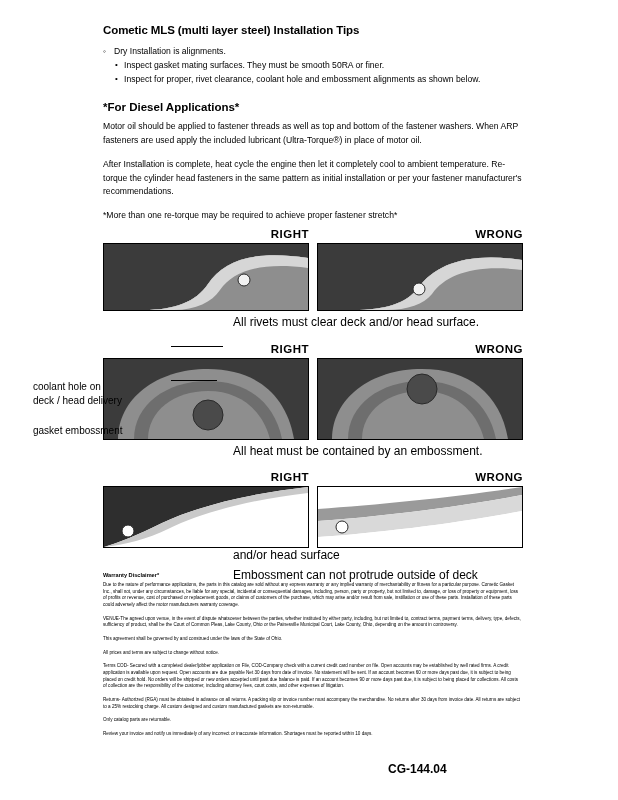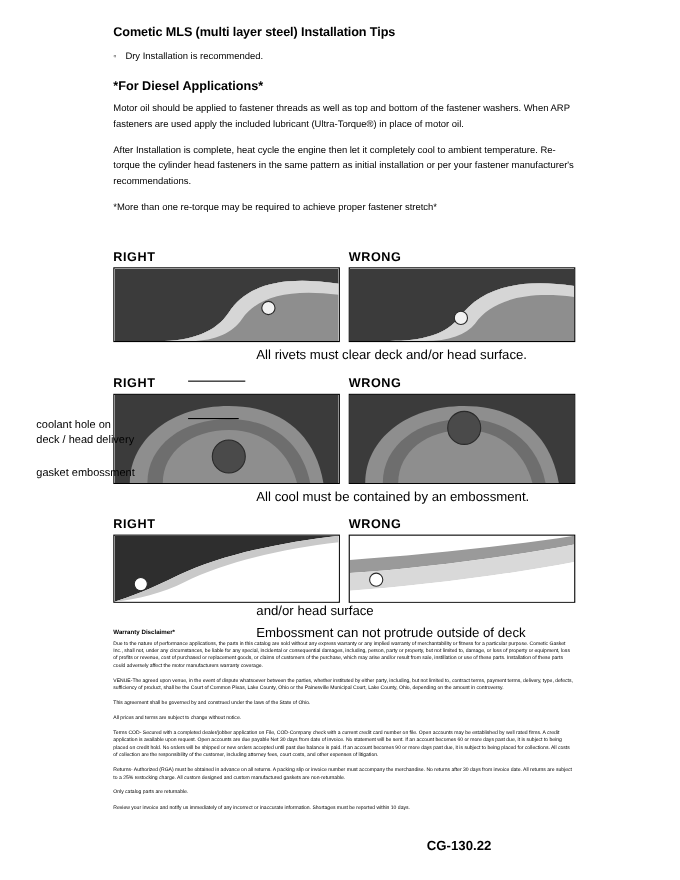--- a/index.html
+++ b/index.html
@@ -91,21 +91,21 @@
     left: 103px;
     top: 228px;
     width: 420px;
   }
   .fig-row {
     display: flex;
     gap: 8px;
   }
   .fig-block { width: 206px; }
   .fig-label {
-    text-align: left;
+    text-align: right;
     font-size: 11.5px;
     font-weight: bold;
     letter-spacing: 0.5px;
     margin-bottom: 3px;
   }
   .fig-box {
     width: 206px;
     height: 68px;
     border: 1px solid #000;
     position: relative;
@@ -165,21 +165,25 @@
 </style>
 </head>
 <body>
 
 <div class="page">
 
   <div class="content">
     <h1 class="title">Cometic MLS (multi layer steel) Installation Tips</h1>
 
     <ul class="bullets">
-      <li>Dry Installation is recommended.</li>
+      <li>Dry Installation is alignments.</li>
+    </ul>
+    <ul class="sub">
+      <li>Inspect gasket mating surfaces.  They must be smooth 50RA or finer.</li>
+      <li>Inspect for proper, rivet clearance, coolant hole and embossment alignments as shown below.</li>
     </ul>
 
     <h2 class="subtitle">*For Diesel Applications*</h2>
     <p class="para">Motor oil should be applied to fastener threads as well as top and bottom of the fastener washers.  When ARP fasteners are used apply the included lubricant (Ultra-Torque®) in place of motor oil.</p>
     <p class="para">After Installation is complete, heat cycle the engine then let it completely cool to ambient temperature.  Re-torque the cylinder head fasteners in the same pattern as initial installation or per your fastener manufacturer's recommendations.</p>
     <p class="note">*More than one re-torque may be required to achieve proper fastener stretch*</p>
   </div>
 
   <div class="figures">
 
@@ -232,21 +236,21 @@
             <rect x="0" y="0" width="204" height="80" fill="#ffffff"></rect>
             <path d="M0,0 H204 V80 H0 Z" fill="#3b3b3b"></path>
             <path d="M14,80 C14,40 52,10 104,10 C150,10 182,34 190,80 Z" fill="#8e8e8e"></path>
             <path d="M30,80 C30,46 62,22 104,22 C142,22 170,42 178,80 Z" fill="#6e6e6e"></path>
             <path d="M44,80 C44,52 70,32 104,32 C135,32 158,50 166,80 Z" fill="#8e8e8e"></path>
             <circle cx="104" cy="30" r="15" fill="#4a4a4a" stroke="#2a2a2a" stroke-width="1"></circle>
           </svg>
         </div>
       </div>
     </div>
-    <p class="caption indent2">All cool must be contained by an embossment.</p>
+    <p class="caption indent2">All heat must be contained by an embossment.</p>
 
     <div class="fig-row" style="margin-top:12px;">
       <div class="fig-block">
         <div class="fig-label">RIGHT</div>
         <div class="fig-box short">
           <svg width="204" height="60" viewBox="0 0 204 60">
             <rect x="0" y="0" width="204" height="60" fill="#ffffff"></rect>
             <path d="M0,0 H204 C150,6 96,18 58,36 C34,48 14,56 0,60 Z" fill="#2e2e2e"></path>
             <path d="M0,60 C14,56 34,48 58,36 C96,18 150,6 204,0 V6 C152,12 100,24 64,42 C44,52 20,58 0,60 Z" fill="#c9c9c9"></path>
             <circle cx="24" cy="44" r="6" fill="#ffffff" stroke="#2a2a2a" stroke-width="1"></circle>
@@ -287,15 +291,15 @@
     <p>Due to the nature of performance applications, the parts in this catalog are sold without any express warranty or any implied warranty of merchantability or fitness for a particular purpose.  Cometic Gasket Inc., shall not, under any circumstances, be liable for any special, incidental or consequential damages, including, person, party or property, but not limited to, damage, or loss of property or equipment, loss of profits or revenue, cost of purchased or replacement goods, or claims of customers of the purchase, which may arise and/or result from sale, instillation or use of these parts.  Installation of these parts could adversely affect the motor manufacturers warranty coverage.</p>
     <p>VENUE-The agreed upon venue, in the event of dispute whatsoever between the parties, whether instituted by either party, including, but not limited to, contract terms, payment terms, delivery, type, defects, sufficiency of product, shall be the Court of Common Pleas, Lake County, Ohio or the Painesville Municipal Court, Lake County, Ohio, depending on the amount in controversy.</p>
     <p>This agreement shall be governed by and construed under the laws of the State of Ohio.</p>
     <p>All prices and terms are subject to change without notice.</p>
     <p>Terms COD- Secured with a completed dealer/jobber application on File, COD-Company check with a current credit card number on file.  Open accounts may be established by well rated firms.  A credit application is available upon request.  Open accounts are due payable Net 30 days from date of invoice.  No statement will be sent.  If an account becomes 60 or more days past due, it is subject to being placed on credit hold.  No orders will be shipped or new orders accepted until past due balance is paid.  If an account becomes 90 or more days past due, it is subject to being placed for collections.  All costs of collection are the responsibility of the customer, including attorney fees, court costs, and other expenses of litigation.</p>
     <p>Returns- Authorized (RGA) must be obtained in advance on all returns.  A packing slip or invoice number must accompany the merchandise.  No returns after 30 days from invoice date.  All returns are subject to a 25% restocking charge.  All custom designed and custom manufactured gaskets are non-returnable.</p>
     <p>Only catalog parts are returnable.</p>
     <p>Review your invoice and notify us immediately of any incorrect or inaccurate information.  Shortages must be reported within 10 days.</p>
   </div>
 
-  <div class="docnum">CG-130.22</div>
+  <div class="docnum">CG-144.04</div>
 
 </div>
 
 </body></html>

